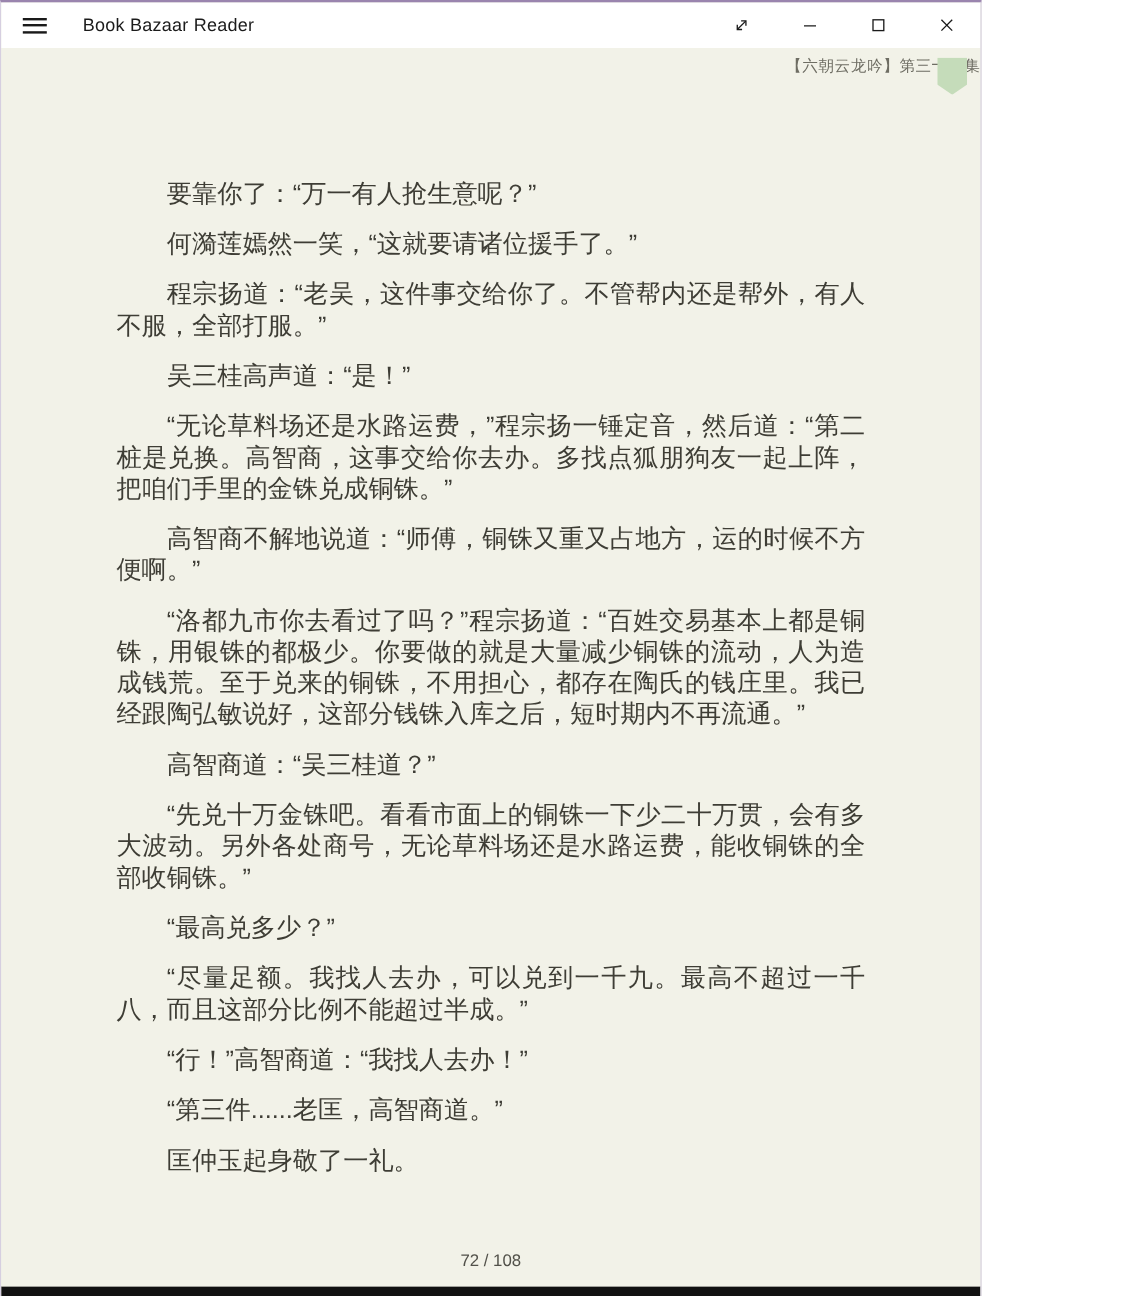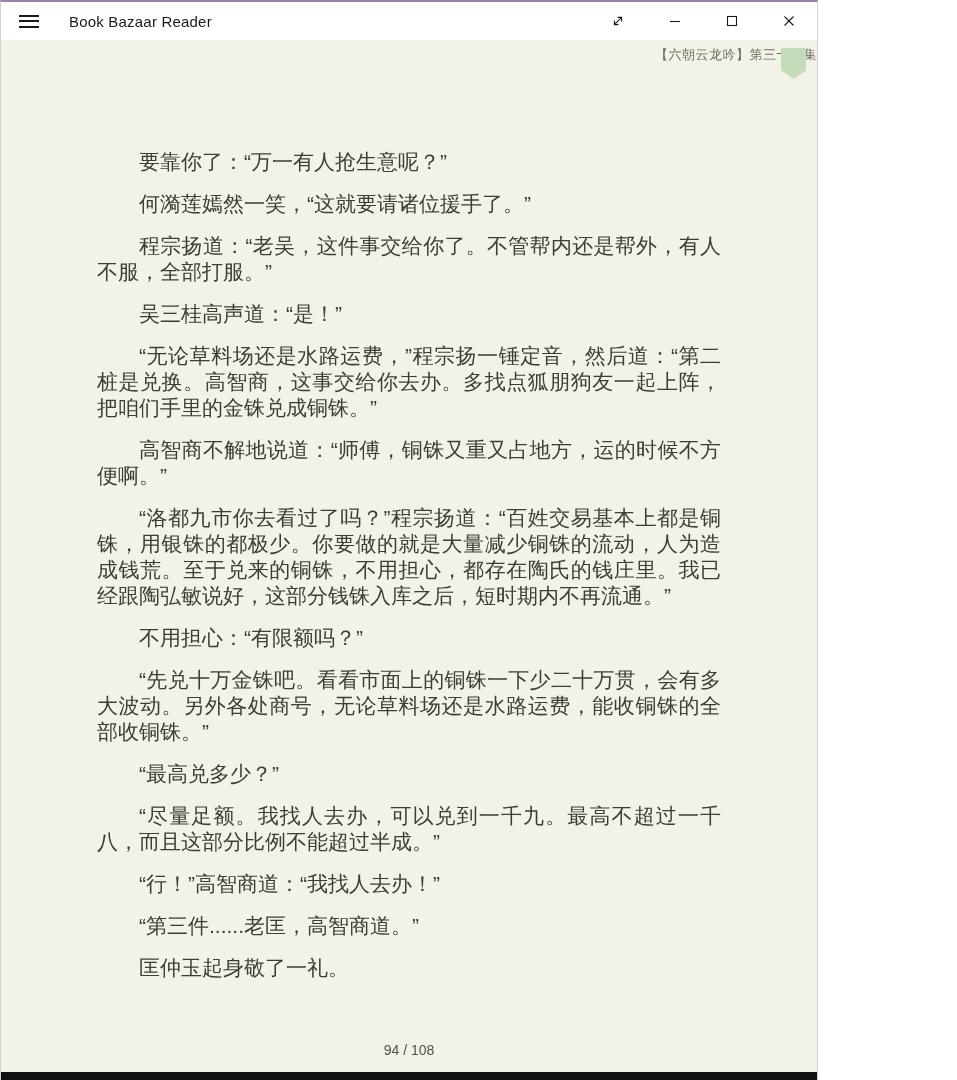--- a/index.html
+++ b/index.html
@@ -119,26 +119,26 @@
     <div class="chapter-header">【六朝云龙吟】第三十二集</div>
     <div class="bookmark"></div>
     <div class="text-block">
         <p>要靠你了：“万一有人抢生意呢？”</p>
         <p>何漪莲嫣然一笑，“这就要请诸位援手了。”</p>
         <p>程宗扬道：“老吴，这件事交给你了。不管帮内还是帮外，有人不服，全部打服。”</p>
         <p>吴三桂高声道：“是！”</p>
         <p>“无论草料场还是水路运费，”程宗扬一锤定音，然后道：“第二桩是兑换。高智商，这事交给你去办。多找点狐朋狗友一起上阵，把咱们手里的金铢兑成铜铢。”</p>
         <p>高智商不解地说道：“师傅，铜铢又重又占地方，运的时候不方便啊。”</p>
         <p>“洛都九市你去看过了吗？”程宗扬道：“百姓交易基本上都是铜铢，用银铢的都极少。你要做的就是大量减少铜铢的流动，人为造成钱荒。至于兑来的铜铢，不用担心，都存在陶氏的钱庄里。我已经跟陶弘敏说好，这部分钱铢入库之后，短时期内不再流通。”</p>
-        <p>不用担心：“有限额吗？”</p>
+        <p>高智商道：“吴三桂道？”</p>
         <p>“先兑十万金铢吧。看看市面上的铜铢一下少二十万贯，会有多大波动。另外各处商号，无论草料场还是水路运费，能收铜铢的全部收铜铢。”</p>
         <p>“最高兑多少？”</p>
         <p>“尽量足额。我找人去办，可以兑到一千九。最高不超过一千八，而且这部分比例不能超过半成。”</p>
         <p>“行！”高智商道：“我找人去办！”</p>
         <p>“第三件......老匡，高智商道。”</p>
         <p>匡仲玉起身敬了一礼。</p>
       </div>
-    <div class="page-indicator">94 / 108</div>
+    <div class="page-indicator">72 / 108</div>
   </div>
 
   <div class="bottom-bar"></div>
 
 </div>
 
 </body></html>

